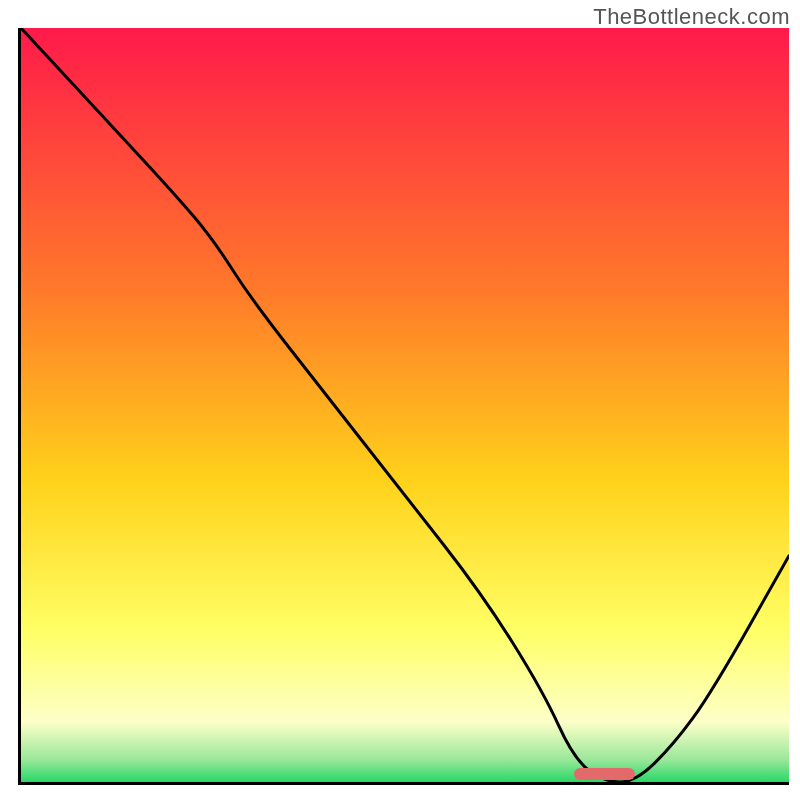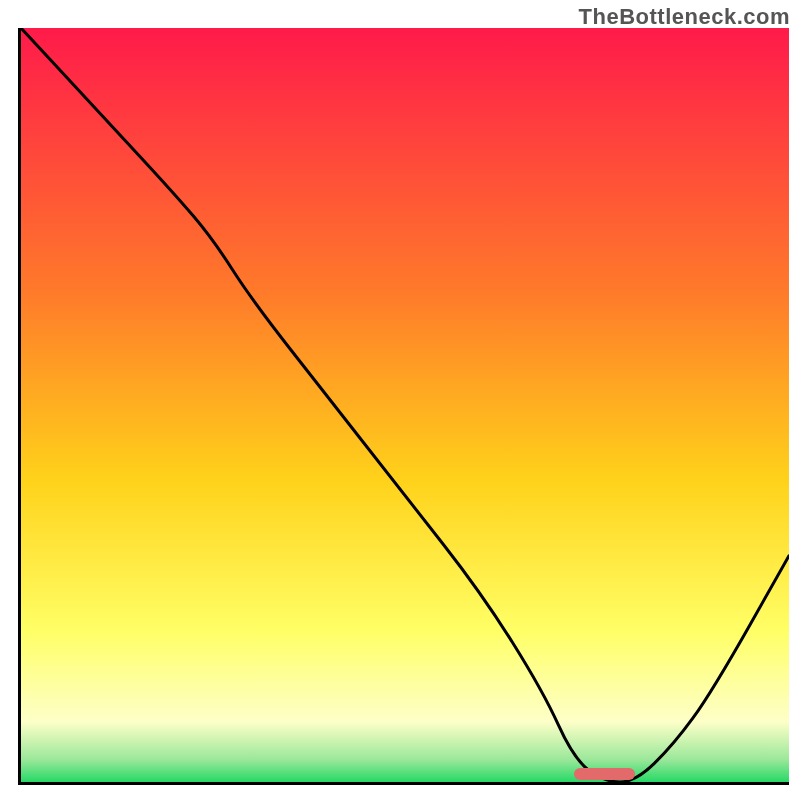--- a/index.html
+++ b/index.html
@@ -14,21 +14,21 @@
     position: relative;
     width: 800px;
     height: 800px;
   }
   .watermark {
     position: absolute;
     top: 4px;
     right: 10px;
     color: #555;
     font-size: 22px;
-    font-weight: 700;
+    font-weight: 400;
     letter-spacing: 0.5px;
     z-index: 10;
     margin-left: 35px;
   }
   .plot-area {
     position: absolute;
     left: 18px;
     top: 28px;
     width: 768px;
     height: 754px;

